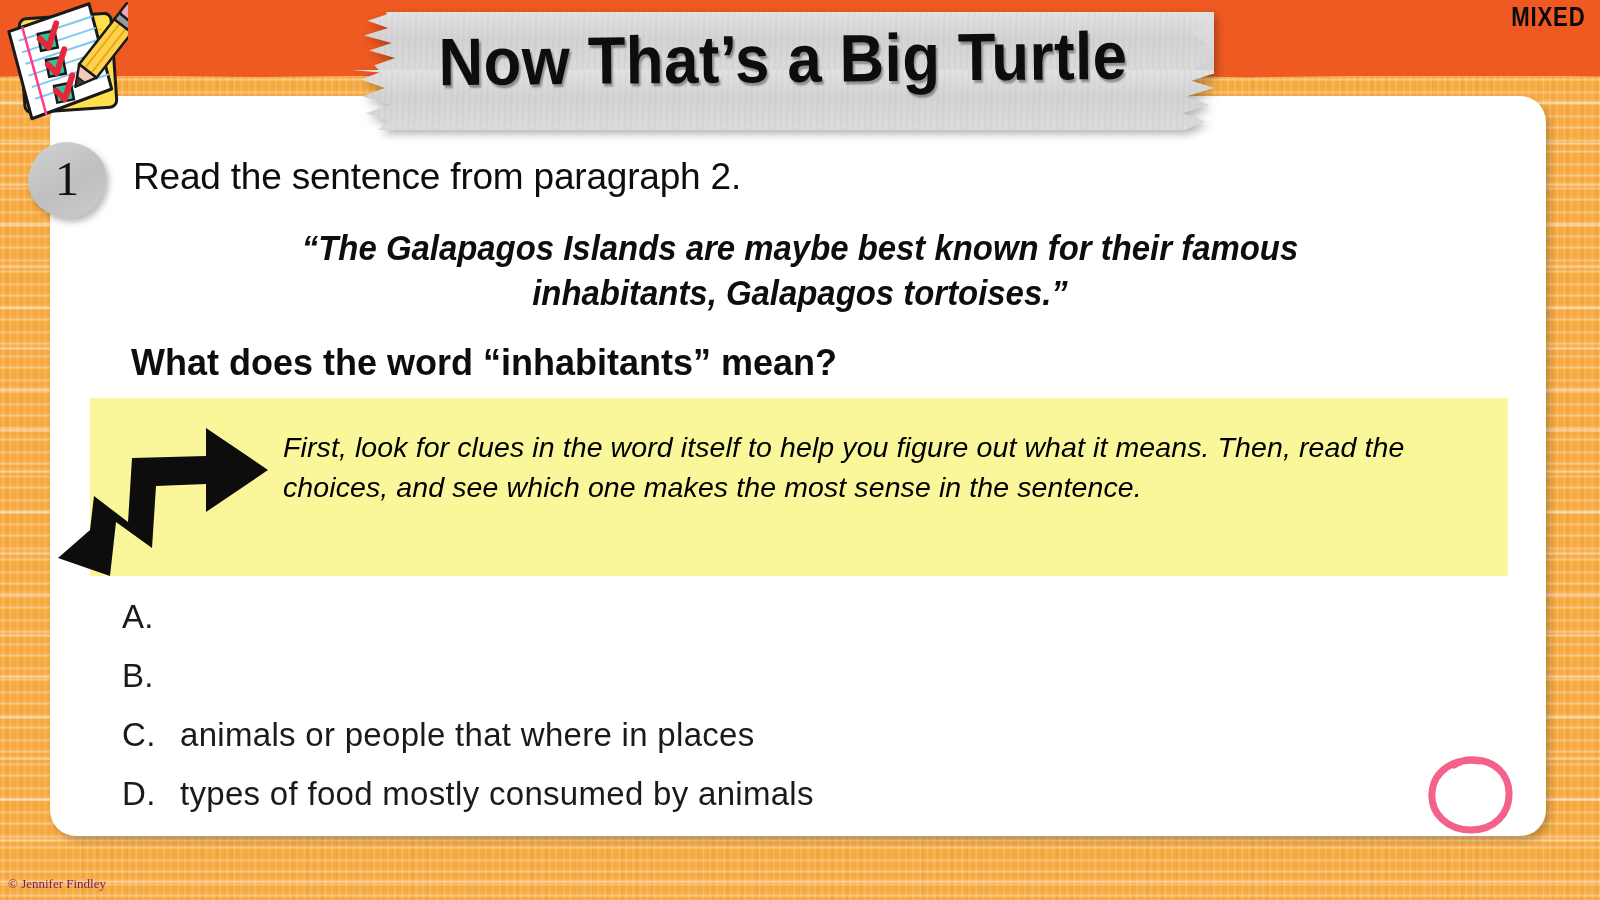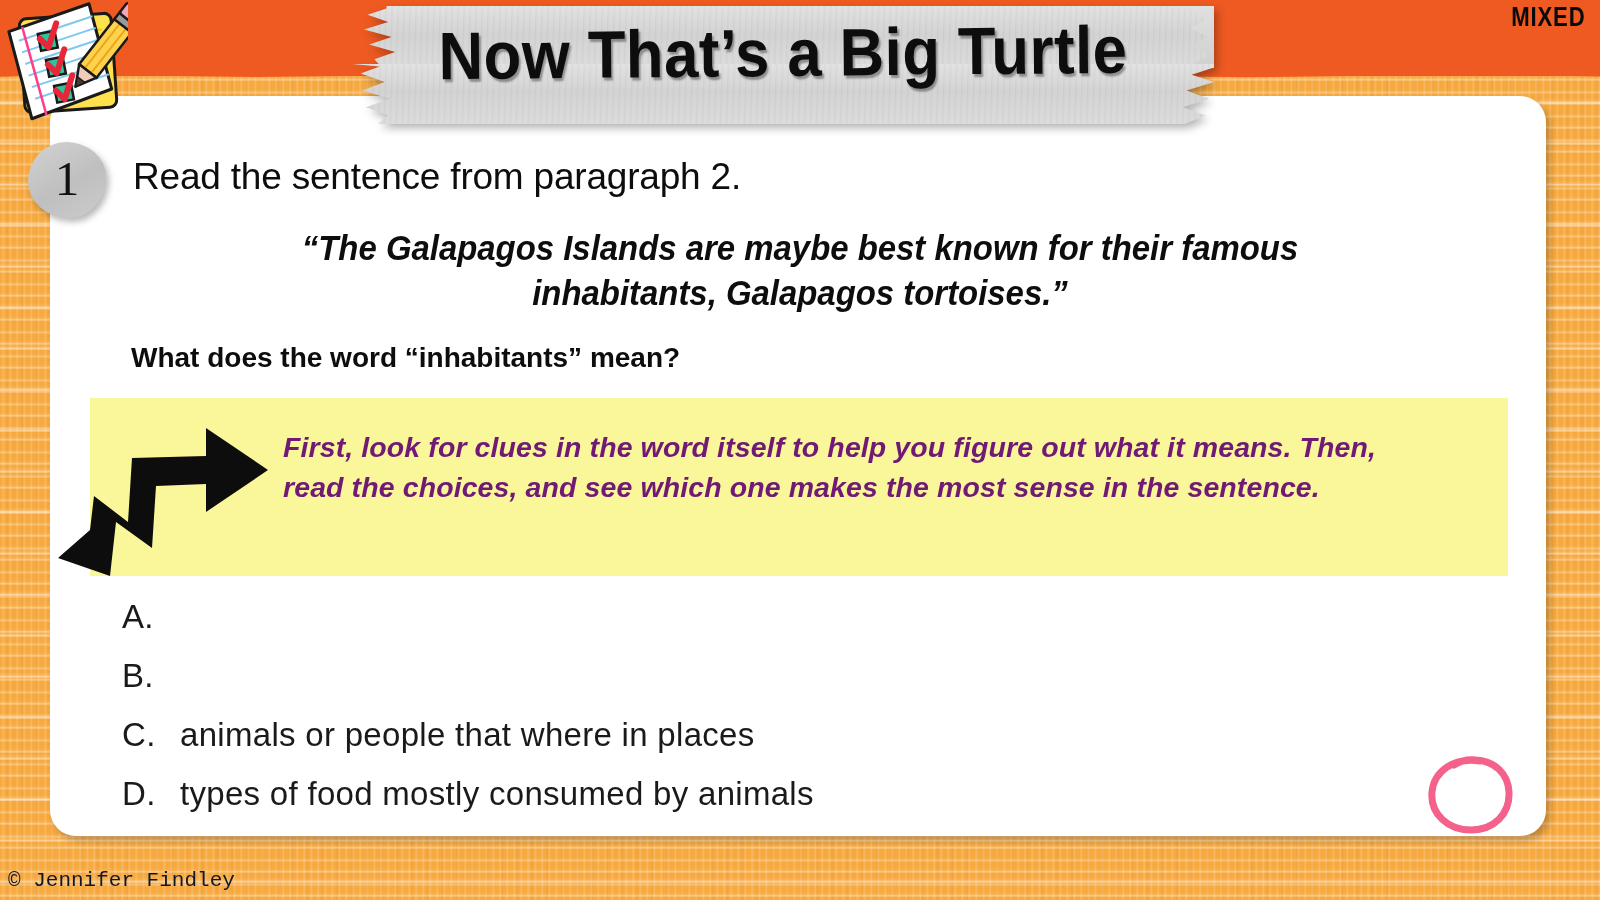--- a/index.html
+++ b/index.html
@@ -77,21 +77,21 @@
     letter-spacing: 1px;
     color: #0a0a0a;
     transform: scaleX(0.82);
     transform-origin: right center;
     z-index: 30;
   }
 
   
   #title-tape {
     position: absolute;
-    left: 352px; top: 6px;
+    left: 352px; top: 12px;
     width: 862px; height: 118px;
     z-index: 20;
     filter: drop-shadow(3px 4px 4px rgba(0,0,0,0.30));
   }
   .tape-strip {
     position: absolute;
     left: 0;
     width: 100%;
     background:
       repeating-linear-gradient(92deg,
@@ -208,21 +208,21 @@
     font-style: italic;
     line-height: 1.28;
     transform: scaleX(0.94);
     transform-origin: center top;
     z-index: 15;
   }
 
   #question-line {
     position: absolute;
     left: 131px; top: 342px;
-    font-size: 28px;
+    font-size: 36px;
     font-weight: 700;
     z-index: 15;
   }
 
   
   #hint-box {
     position: absolute;
     left: 90px; top: 398px;
     width: 1418px; height: 178px;
     background: #FAF79A;
@@ -233,24 +233,24 @@
     left: 56px; top: 418px;
     width: 216px; height: 160px;
     z-index: 16;
   }
   #hint-text {
     position: absolute;
     left: 283px; top: 427px;
     width: 1160px;
     font-family: "Liberation Sans Narrow", "Liberation Sans", sans-serif;
     font-size: 28.5px;
-    font-weight: 700;
+    font-weight: 400;
     font-style: italic;
     line-height: 1.42;
-    color: #701a75;
+    color: #000000;
     z-index: 17;
     letter-spacing: 0.1px;
   }
 
   
   #answer-list {
     position: absolute;
     left: 122px; top: 598px;
     width: 1200px;
     z-index: 15;
@@ -273,23 +273,23 @@
     position: absolute;
     left: 1424px; top: 754px;
     width: 92px; height: 82px;
     z-index: 16;
   }
 
   
   #credit {
     position: absolute;
     left: 8px; bottom: 8px;
-    font-family: Liberation Mono, monospace;
-    font-size: 21px;
-    color: #0f172a;
+    font-family: Liberation Serif, serif;
+    font-size: 13px;
+    color: #701a75;
     z-index: 12;
   }
 </style>
 </head>
 <body>
 
 <div id="bg-texture"></div>
 
 <div id="header-band"></div>
 

